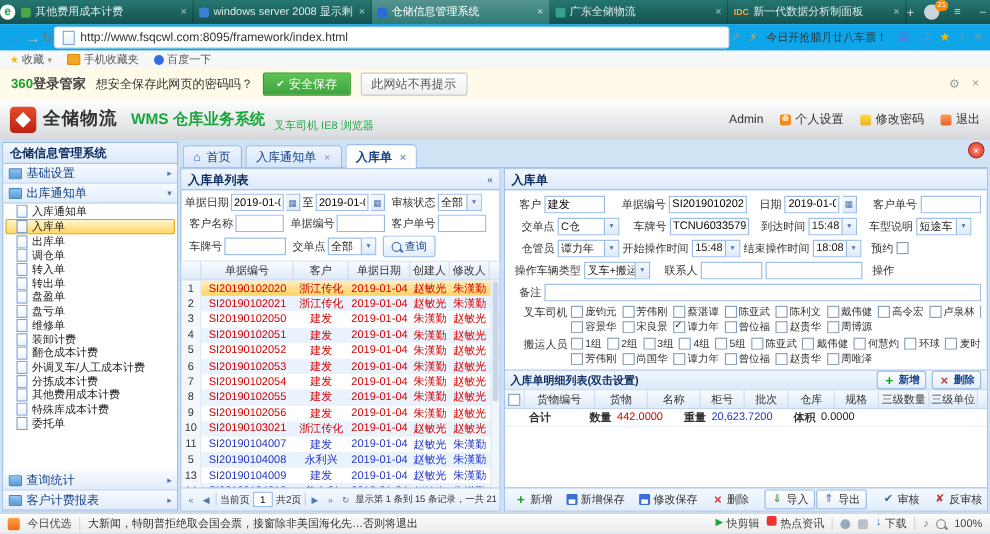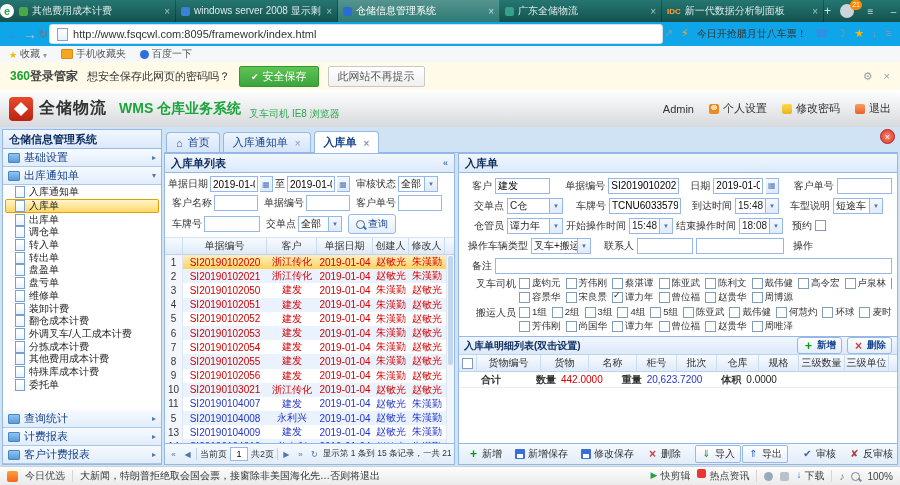--- a/index.html
+++ b/index.html
@@ -436,25 +436,20 @@
             <span data-interactable="false">委托单</span>
           </div>
         </div>
         <div class="acc-h" data-interactable="true">
           <span class="i-folder" data-interactable="false"></span>
           <span data-interactable="false">查询统计</span>
           <span class="acc-arrow" data-interactable="false"></span>
         </div>
         <div class="acc-h" data-interactable="true">
           <span class="i-folder" data-interactable="false"></span>
-          <span data-interactable="false">计费报表</span>
-          <span class="acc-arrow" data-interactable="false"></span>
-        </div>
-        <div class="acc-h" data-interactable="true">
-          <span class="i-folder" data-interactable="false"></span>
           <span data-interactable="false">客户计费报表</span>
           <span class="acc-arrow" data-interactable="false"></span>
         </div>
       </div>
   </div>
 
   <div id="main" data-interactable="false">
     <div id="mtabs" data-interactable="false">
         <div class="mtab" data-interactable="true">
           <span class="home-ic" data-interactable="false"></span>

